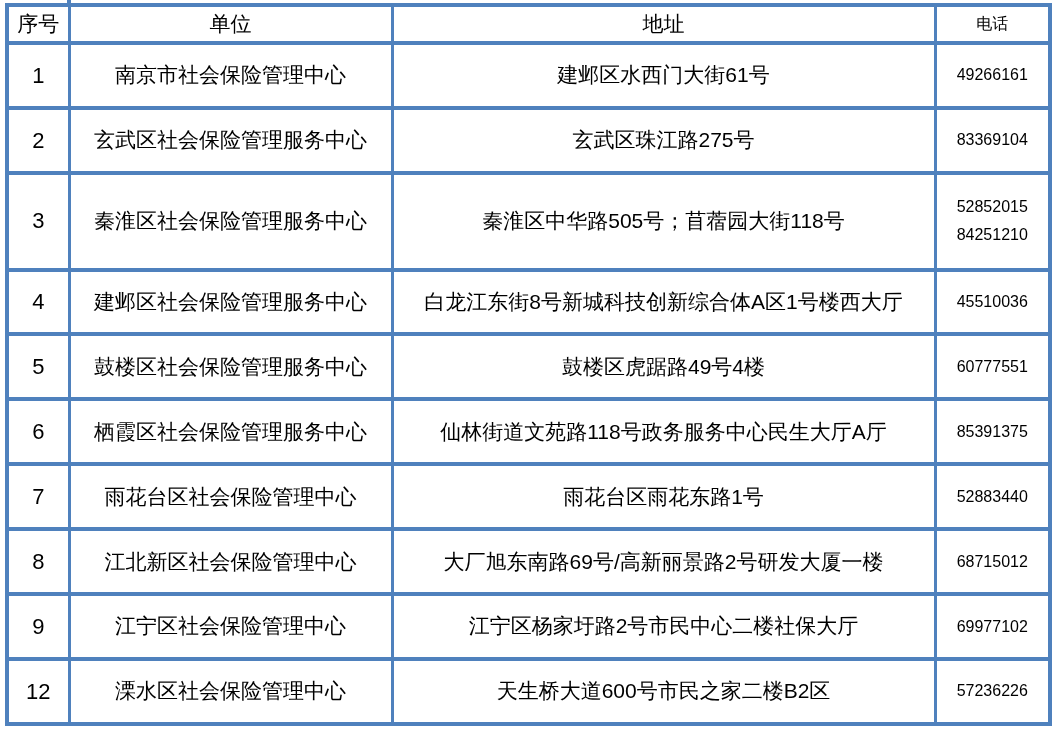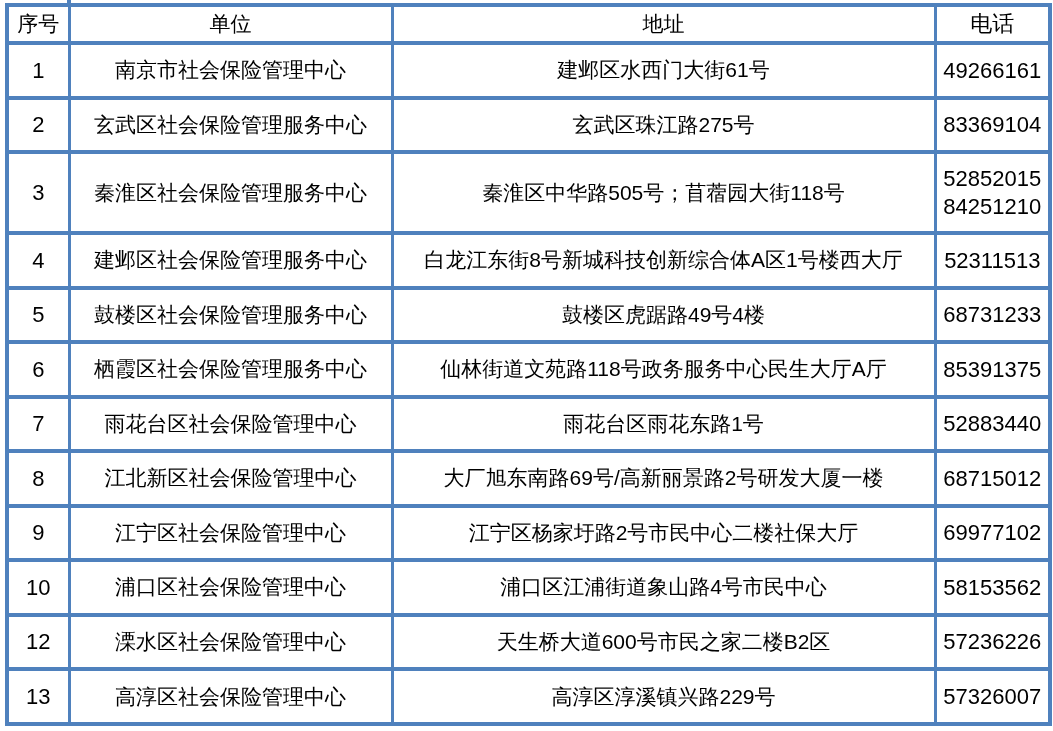--- a/index.html
+++ b/index.html
@@ -36,21 +36,21 @@
     vertical-align:middle;
     font-size:21px;
     font-weight:400;
     line-height:1.25;
     overflow:hidden;
     white-space:nowrap;
   }
   tr.header-row { height:38px; }
   tr.data-row   { height:51px; }
   tr.tall       { height:76px; }
-  td.phone, th.phone { font-size:22px; }
+  td.phone, th.phone { font-size:16px; }
   td.no { font-size:22px; }
   .phone-line { display:block; line-height:28px; }
   
   .stub {
     position:absolute;
     left:67px; top:0;
     width:4px; height:4px;
     background:var(--border);
   }
 </style>
@@ -93,27 +93,27 @@
         <td class="address">秦淮区中华路505号；苜蓿园大街118号</td>
         <td class="phone">
           <span class="phone-line">52852015</span>
           <span class="phone-line">84251210</span>
         </td>
       </tr>
       <tr class="data-row">
         <td class="no">4</td>
         <td class="unit">建邺区社会保险管理服务中心</td>
         <td class="address">白龙江东街8号新城科技创新综合体A区1号楼西大厅</td>
-        <td class="phone">52311513</td>
+        <td class="phone">45510036</td>
       </tr>
       <tr class="data-row">
         <td class="no">5</td>
         <td class="unit">鼓楼区社会保险管理服务中心</td>
         <td class="address">鼓楼区虎踞路49号4楼</td>
-        <td class="phone">68731233</td>
+        <td class="phone">60777551</td>
       </tr>
       <tr class="data-row">
         <td class="no">6</td>
         <td class="unit">栖霞区社会保险管理服务中心</td>
         <td class="address">仙林街道文苑路118号政务服务中心民生大厅A厅</td>
         <td class="phone">85391375</td>
       </tr>
       <tr class="data-row">
         <td class="no">7</td>
         <td class="unit">雨花台区社会保险管理中心</td>
@@ -126,32 +126,20 @@
         <td class="address">大厂旭东南路69号/高新丽景路2号研发大厦一楼</td>
         <td class="phone">68715012</td>
       </tr>
       <tr class="data-row">
         <td class="no">9</td>
         <td class="unit">江宁区社会保险管理中心</td>
         <td class="address">江宁区杨家圩路2号市民中心二楼社保大厅</td>
         <td class="phone">69977102</td>
       </tr>
       <tr class="data-row">
-        <td class="no">10</td>
-        <td class="unit">浦口区社会保险管理中心</td>
-        <td class="address">浦口区江浦街道象山路4号市民中心</td>
-        <td class="phone">58153562</td>
-      </tr>
-      <tr class="data-row">
         <td class="no">12</td>
         <td class="unit">溧水区社会保险管理中心</td>
         <td class="address">天生桥大道600号市民之家二楼B2区</td>
         <td class="phone">57236226</td>
-      </tr>
-      <tr class="data-row">
-        <td class="no">13</td>
-        <td class="unit">高淳区社会保险管理中心</td>
-        <td class="address">高淳区淳溪镇兴路229号</td>
-        <td class="phone">57326007</td>
       </tr>
     </tbody>
   </table>
 </div>
 
 </body></html>

